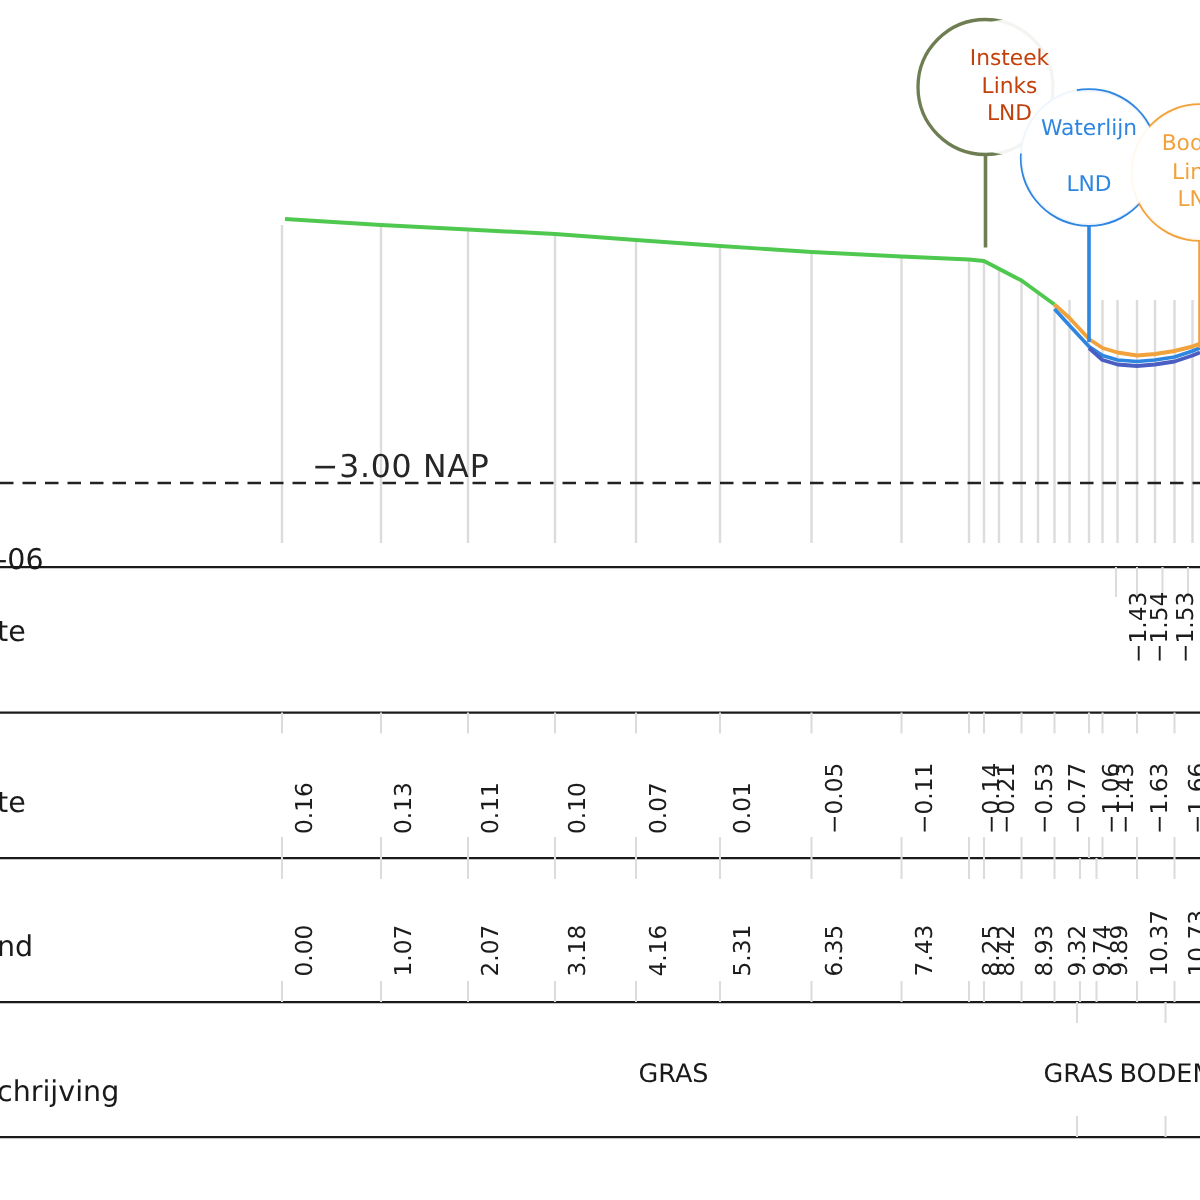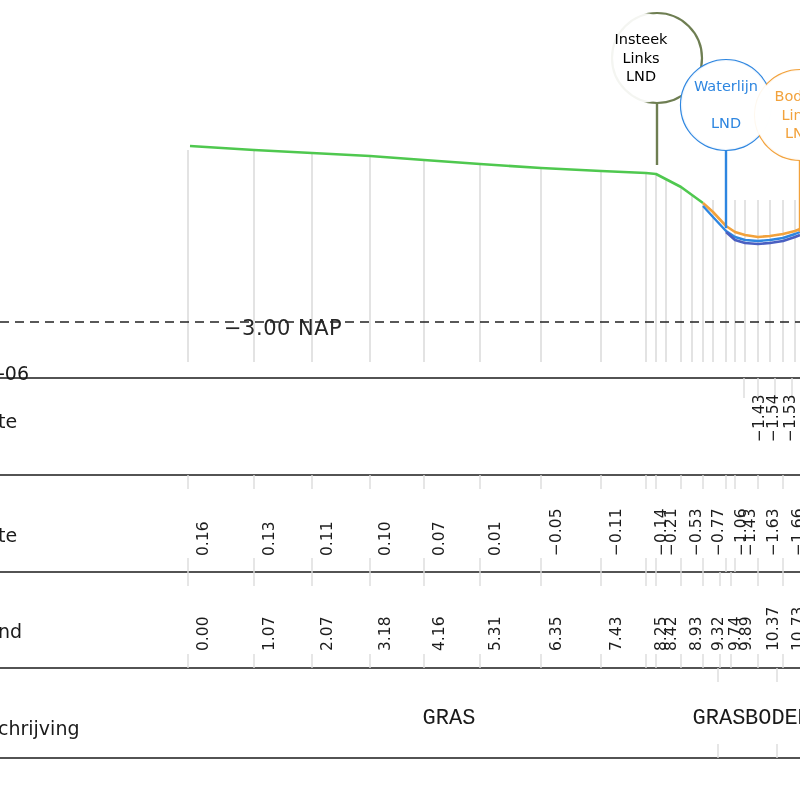--- a/index.html
+++ b/index.html
@@ -5,21 +5,21 @@
   html,body{margin:0;padding:0;background:#ffffff;}
   body{width:800px;height:800px;overflow:hidden;
        font-family:"DejaVu Sans","Liberation Sans",sans-serif;color:#1a1a1a;}
   #stage{position:relative;width:800px;height:800px;background:#fff;}
   svg{position:absolute;left:0;top:0;width:800px;height:800px;display:block;}
 
   .rowlabel{position:absolute;font-size:19px;color:#1a1a1a;white-space:nowrap;}
   .naplabel{position:absolute;font-size:21px;letter-spacing:.5px;color:#262626;white-space:nowrap;}
   .vval{position:absolute;font-size:15.5px;color:#1c1c1c;white-space:nowrap;
         transform-origin:left top;transform:rotate(-90deg);}
-  .desc{position:absolute;font-size:22px;color:#1a1a1a;white-space:nowrap;font-family:Liberation Mono, monospace;}
+  .desc{position:absolute;font-size:17px;color:#1a1a1a;white-space:nowrap;}
   .bub{position:absolute;border-radius:50%;display:flex;flex-direction:column;
        align-items:center;justify-content:center;text-align:center;
        font-size:14.5px;line-height:1.28;background:rgba(255,255,255,.92);}
   .bub div{white-space:nowrap;}
 </style>
 </head>
 <body>
 
 <div id="stage">
 
@@ -148,21 +148,21 @@
       </g>
   </svg>
 
   <div id="labels">
       <div class="rowlabel" style="left: -2px; top: 362px;">-06</div>
       <div class="rowlabel" style="left: -2px; top: 410px;">te</div>
       <div class="rowlabel" style="left: -2px; top: 524px;">te</div>
       <div class="rowlabel" style="left: -2px; top: 620px;">nd</div>
       <div class="rowlabel" style="left: -2px; top: 717px;">chrijving</div>
     </div>
-  <div class="naplabel" style="left: 208px; top: 316px; margin-left: 16px;">−3.00  NAP</div>
+  <div class="naplabel" style="left: 208px; top: 299px;">−3.00  NAP</div>
   <div id="values">
       <div class="vval" style="left: 750px; top: 442px;">−1.43</div>
       <div class="vval" style="left: 764px; top: 442px;">−1.54</div>
       <div class="vval" style="left: 781px; top: 442px;">−1.53</div>
       <div class="vval" style="left: 798px; top: 442px;">−1.88</div>
       <div class="vval" style="left: 194px; top: 556px;">0.16</div>
       <div class="vval" style="left: 260px; top: 556px;">0.13</div>
       <div class="vval" style="left: 318px; top: 556px;">0.11</div>
       <div class="vval" style="left: 376px; top: 556px;">0.10</div>
       <div class="vval" style="left: 430px; top: 556px;">0.07</div>
@@ -193,21 +193,21 @@
       <div class="vval" style="left: 737px; top: 651px;">9.89</div>
       <div class="vval" style="left: 764px; top: 651px;">10.37</div>
       <div class="vval" style="left: 789px; top: 651px;">10.73</div>
     </div>
   <div id="descs">
       <div class="desc" style="left: 449px; top: 706px; transform: translateX(-50%);">GRAS</div>
       <div class="desc" style="left: 719px; top: 706px; transform: translateX(-50%);">GRAS</div>
       <div class="desc" style="left: 778px; top: 706px; transform: translateX(-50%);">BODEM</div>
     </div>
   <div id="bubbles">
-      <div class="bub" style="left: 596px; top: 13px; height: 90px; width: 90px; color: #000000;">
+      <div class="bub" style="left: 628px; top: 13px; height: 90px; width: 90px; color: #c2410c;">
         <div>Insteek</div>
         <div>Links</div>
         <div>LND</div>
       </div>
       <div class="bub" style="left: 681px; top: 60px; height: 90px; width: 90px; color: rgb(46, 134, 224);">
         <div>Waterlijn</div>
         <div>&nbsp;</div>
         <div>LND</div>
       </div>
       <div class="bub" style="left: 755px; top: 70px; height: 90px; width: 90px; color: rgb(242, 162, 60);">

